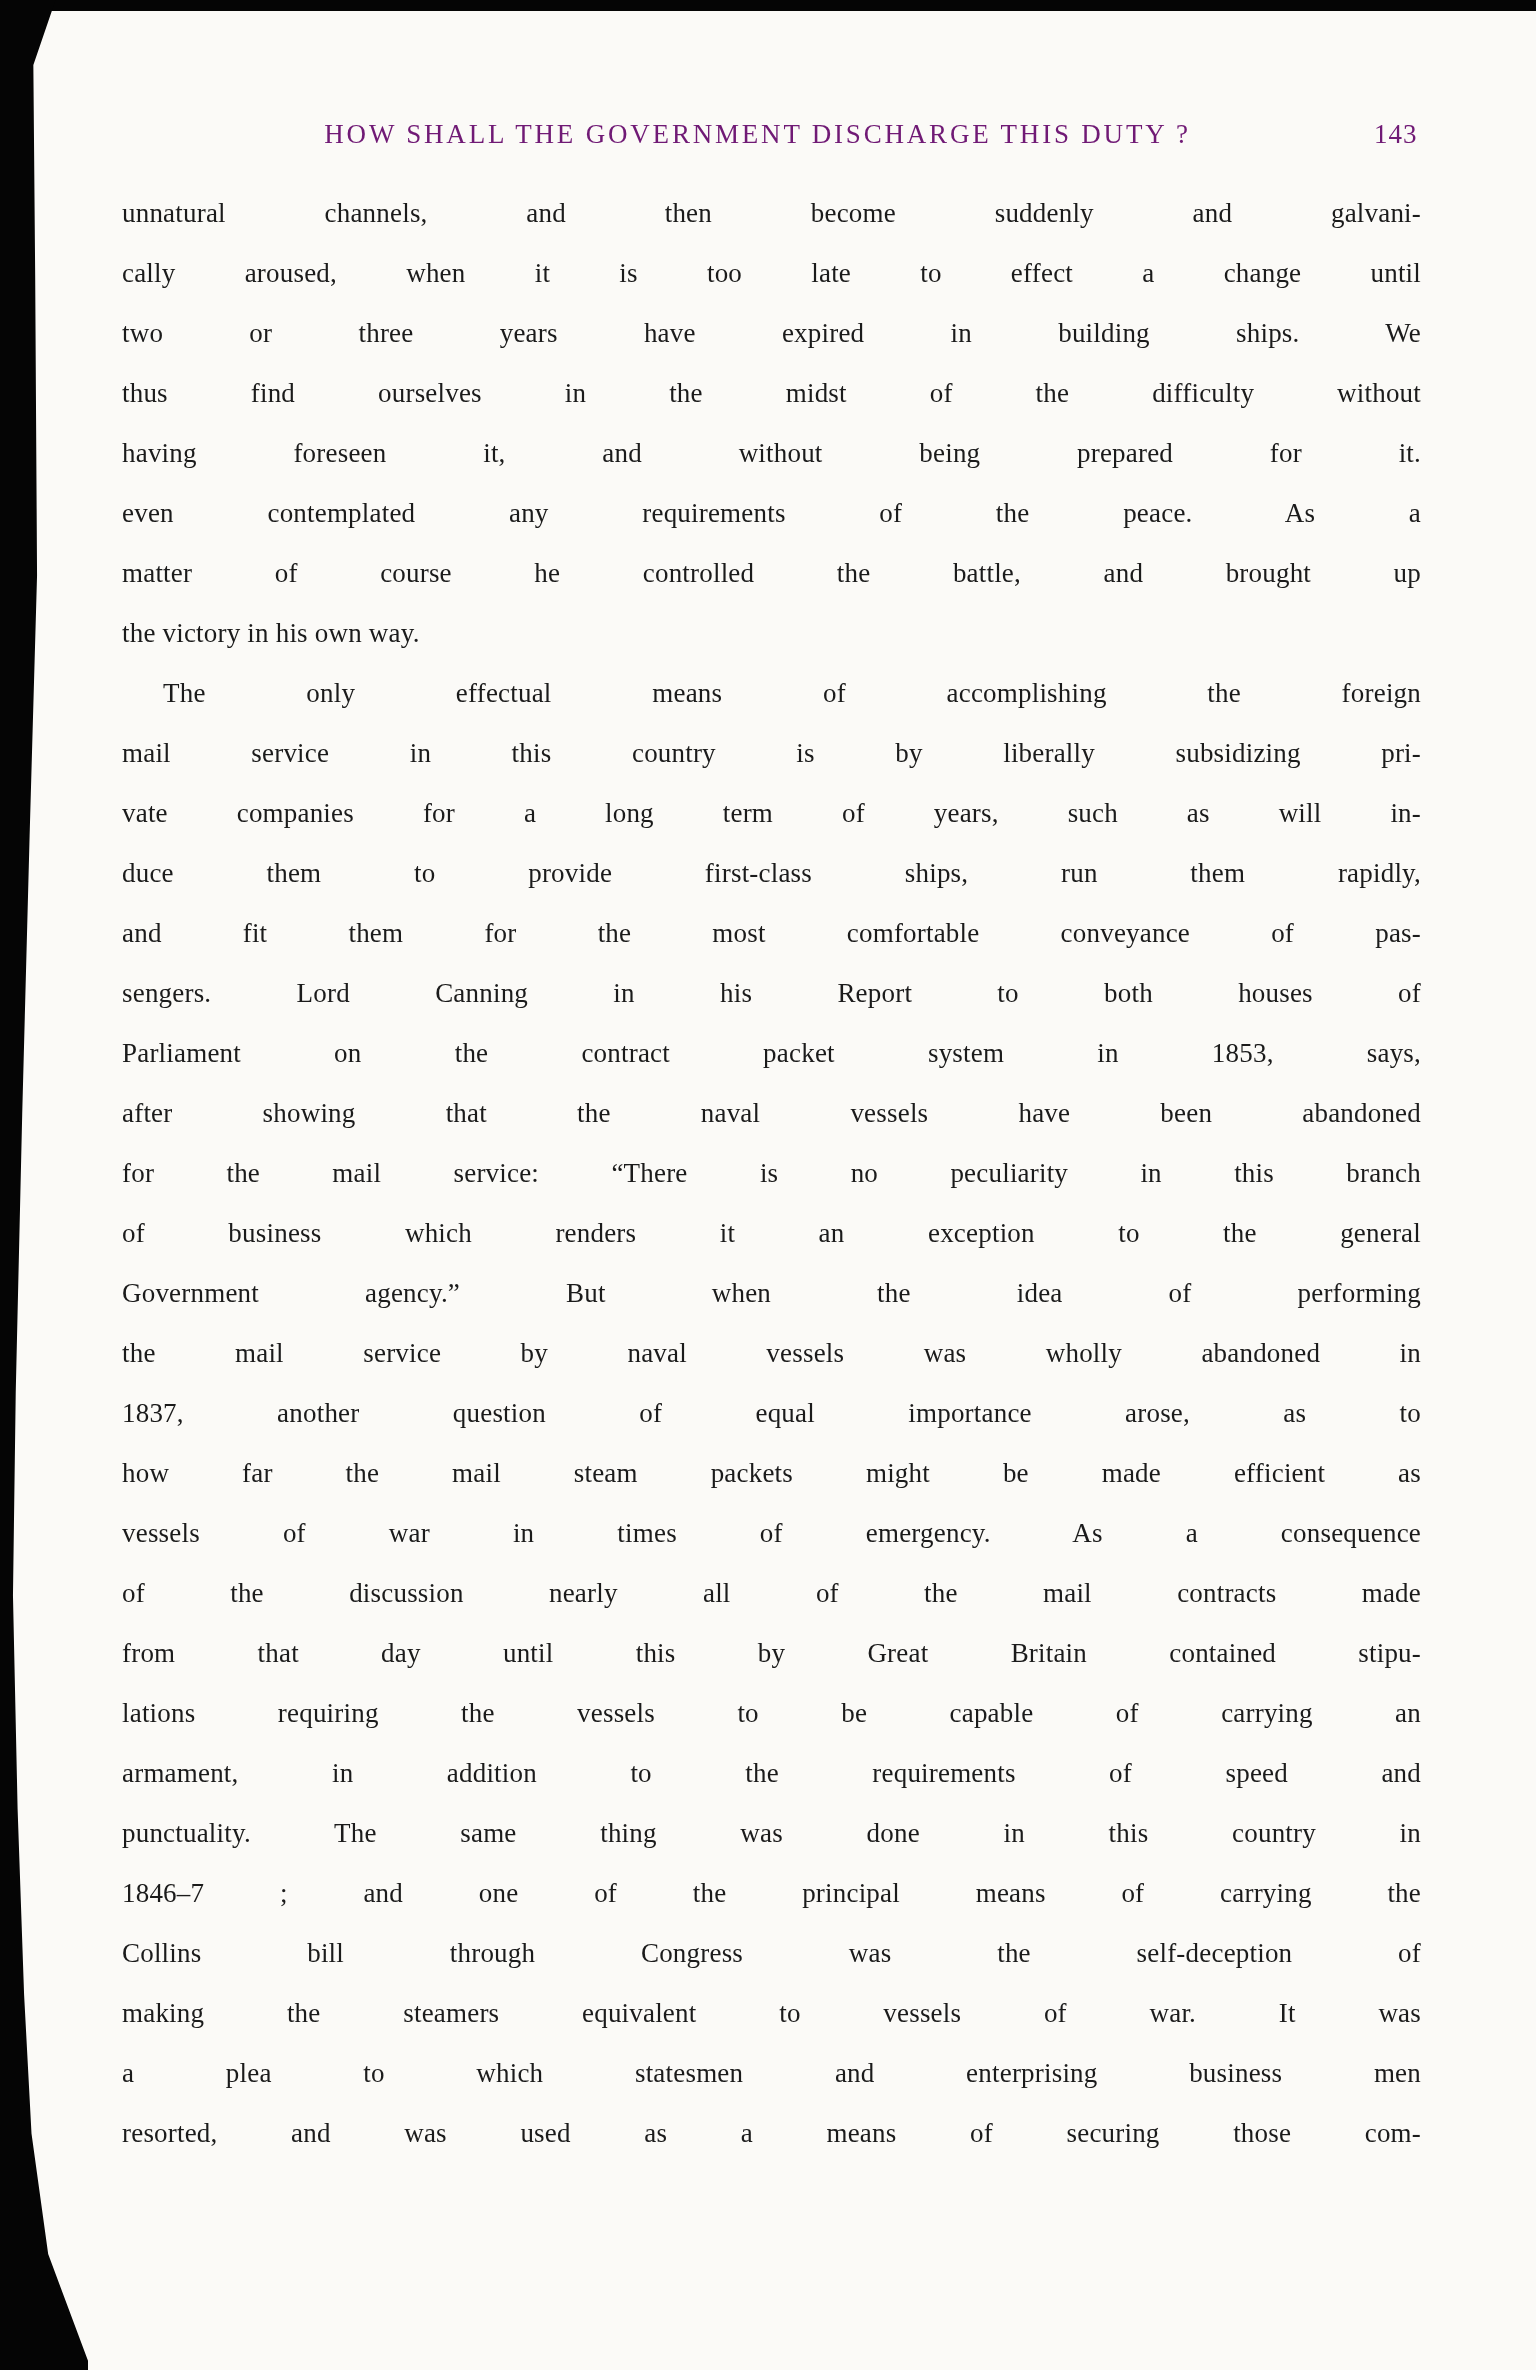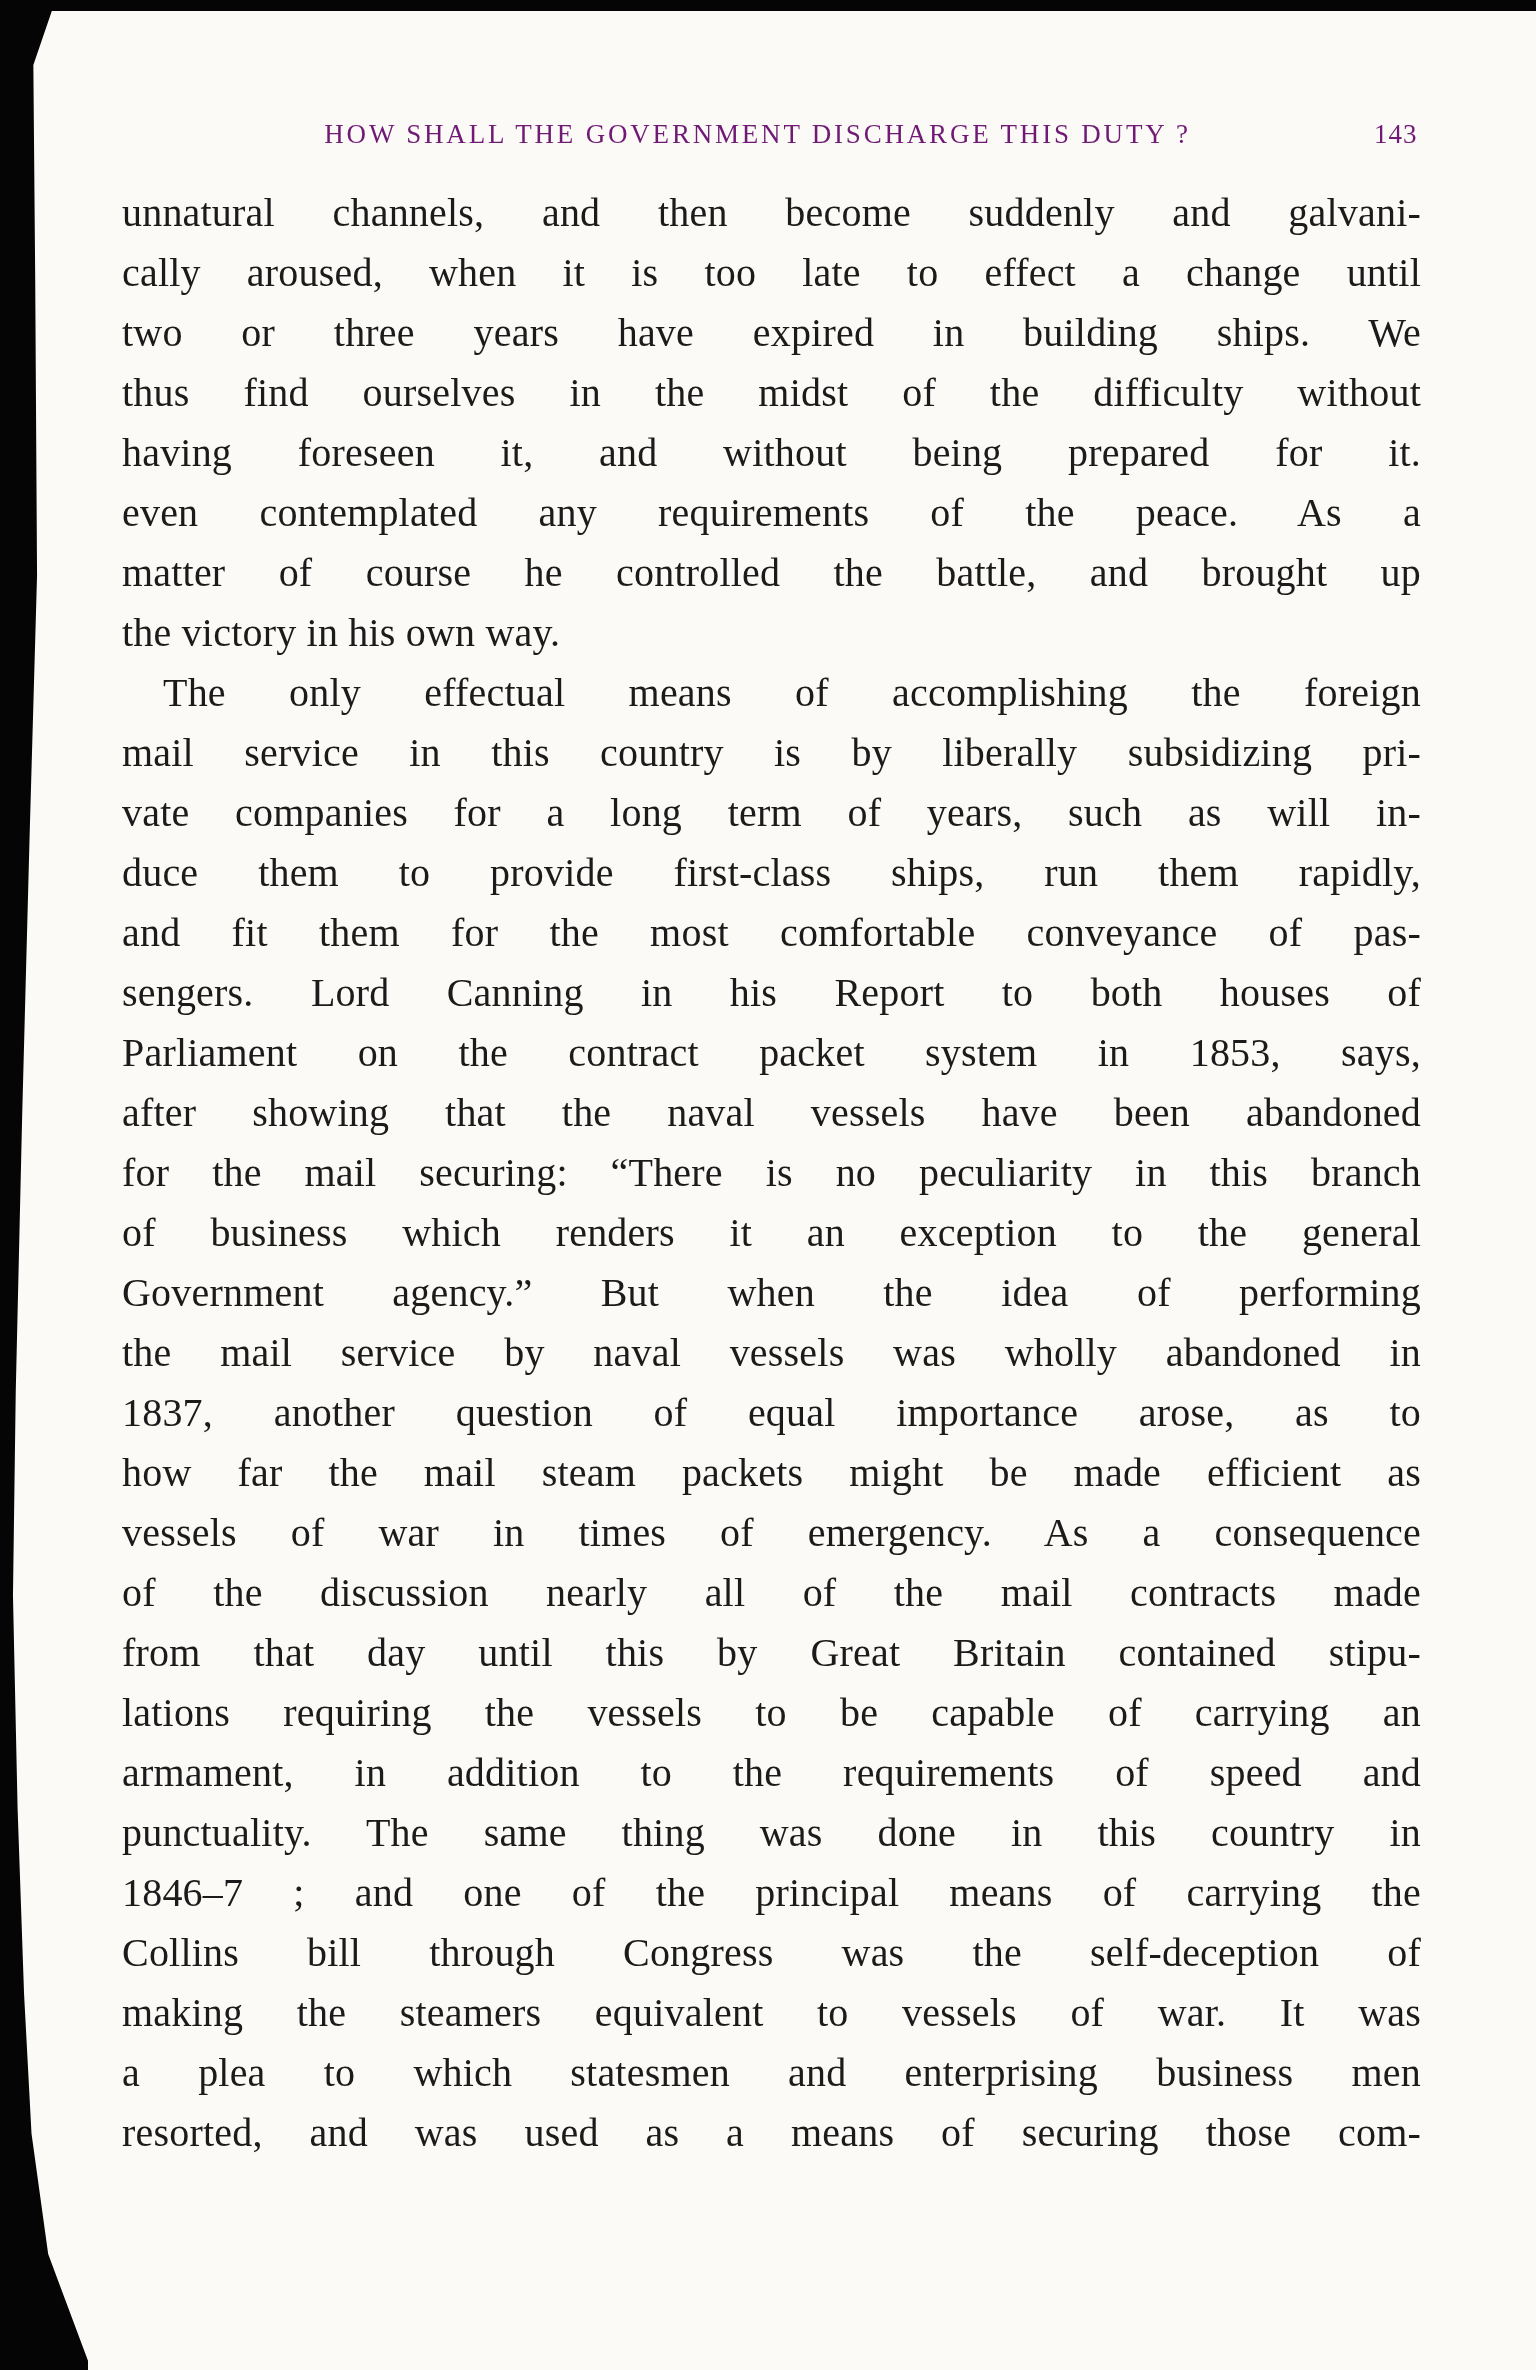--- a/index.html
+++ b/index.html
@@ -49,21 +49,21 @@
   .running-head .rh-title {
     flex: 1;
     text-align: center;
   }
   .running-head .rh-num {
     margin-left: 24px;
     letter-spacing: 0.9px;
   }
   .body-text {
     margin-top: 33px;
-    font-size: 40px;
+    font-size: 27px;
     line-height: 60px;
     letter-spacing: 0.2px;
   }
   .line {
     text-align: justify;
     white-space: normal;
   }
   .line.just {
     text-align-last: justify;
   }
@@ -98,21 +98,21 @@
         <div class="line just">matter of course he controlled the battle, and brought up</div>
         <div class="line">the victory in his own way.</div>
         <div class="line just indent">The only effectual means of accomplishing the foreign</div>
         <div class="line just">mail service in this country is by liberally subsidizing pri-</div>
         <div class="line just">vate companies for a long term of years, such as will in-</div>
         <div class="line just">duce them to provide first-class ships, run them rapidly,</div>
         <div class="line just">and fit them for the most comfortable conveyance of pas-</div>
         <div class="line just">sengers.  Lord Canning in his Report to both houses of</div>
         <div class="line just">Parliament on the contract packet system in 1853, says,</div>
         <div class="line just">after showing that the naval vessels have been abandoned</div>
-        <div class="line just">for the mail securing: “There is no peculiarity in this branch</div>
+        <div class="line just">for the mail service: “There is no peculiarity in this branch</div>
         <div class="line just">of business which renders it an exception to the general</div>
         <div class="line just">Government agency.”  But when the idea of performing</div>
         <div class="line just">the mail service by naval vessels was wholly abandoned in</div>
         <div class="line just">1837, another question of equal importance arose, as to</div>
         <div class="line just">how far the mail steam packets might be made efficient as</div>
         <div class="line just">vessels of war in times of emergency.  As a consequence</div>
         <div class="line just">of the discussion nearly all of the mail contracts made</div>
         <div class="line just">from that day until this by Great Britain contained stipu-</div>
         <div class="line just">lations requiring the vessels to be capable of carrying an</div>
         <div class="line just">armament, in addition to the requirements of speed and</div>

